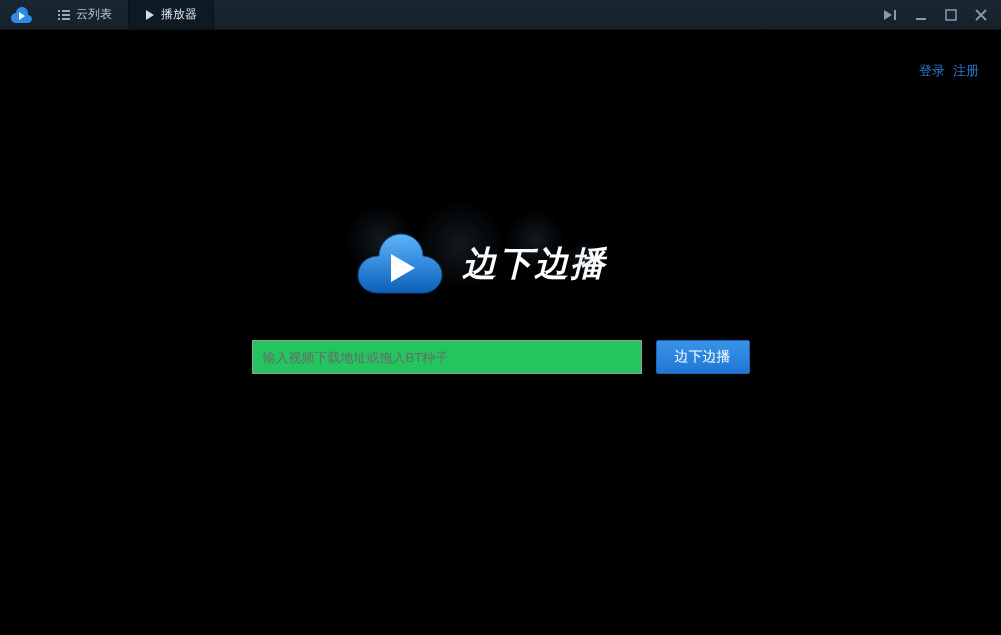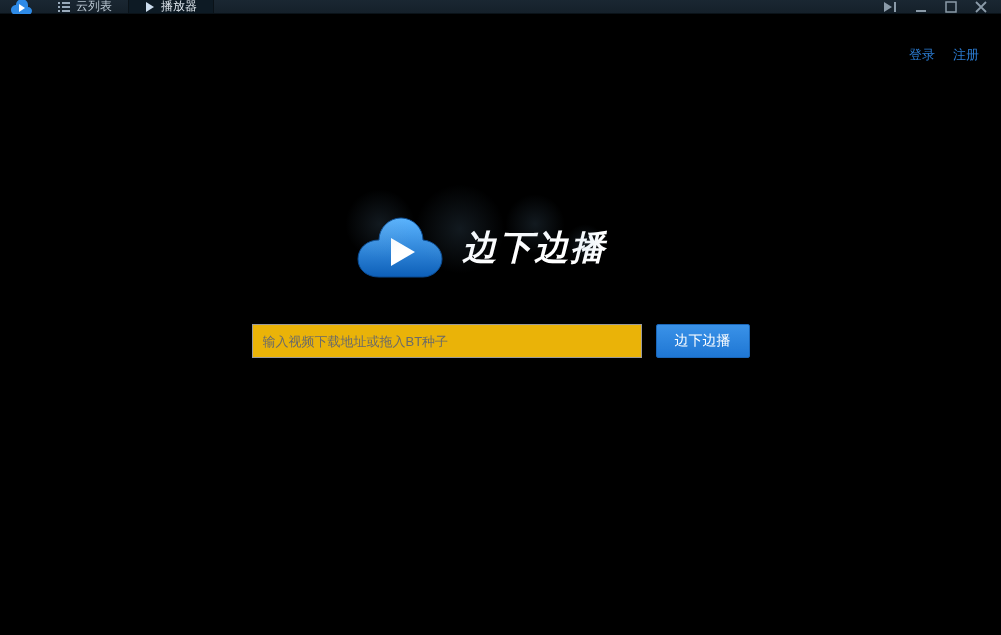--- a/index.html
+++ b/index.html
@@ -5,21 +5,21 @@
     * { box-sizing: border-box; margin: 0; padding: 0; }
     body {
       width: 1001px;
       height: 635px;
       background: #000;
       font-family: "Microsoft YaHei", "PingFang SC", sans-serif;
       overflow: hidden;
       position: relative;
     }
     .titlebar {
-      height: 14px;
+      height: 30px;
       background: linear-gradient(to bottom, #1a2732, #15202a);
       display: flex;
       align-items: stretch;
       border-bottom: 1px solid #0a1218;
     }
     .app-icon {
       width: 42px;
       display: flex;
       align-items: center;
       justify-content: center;
@@ -63,21 +63,21 @@
       position: relative;
       width: 100%;
       height: calc(100% - 30px);
       background: #000;
     }
     .auth-links {
       position: absolute;
       top: 32px;
       right: 22px;
       display: flex;
-      gap: 18px;
+      gap: 8px;
       font-size: 13px;
     }
     .auth-link {
       color: #2b7cd3;
       cursor: pointer;
     }
     .center-block {
       position: absolute;
       top: 200px;
       left: 50%;
@@ -114,21 +114,21 @@
     }
     .input-row {
       display: flex;
       gap: 14px;
       width: 100%;
       justify-content: center;
     }
     .url-input {
       width: 390px;
       height: 34px;
-      background: #eab308;
+      background: #22c55e;
       border: 1px solid #9a9a9a;
       padding: 0 10px;
       font-size: 13px;
       color: #555;
       outline: none;
     }
     .url-input::placeholder { color: #6a6a6a; }
     .go-btn {
       height: 34px;
       padding: 0 18px;

